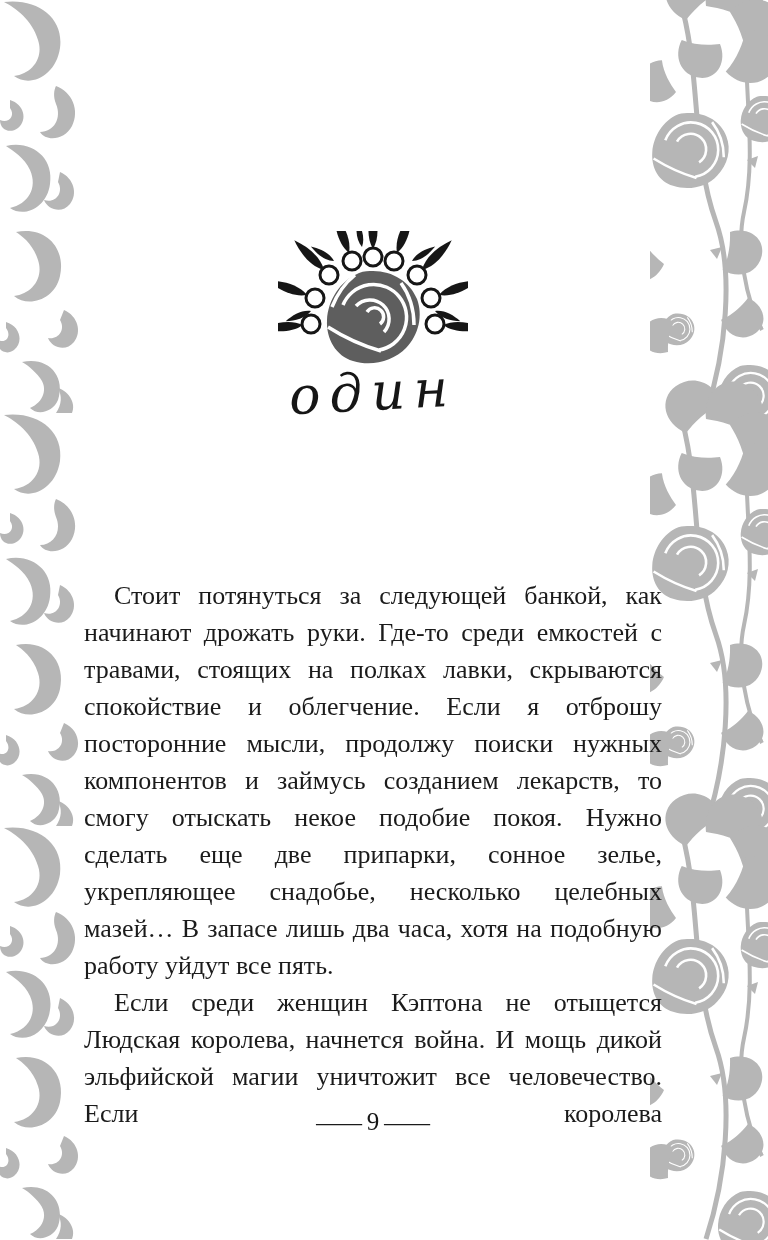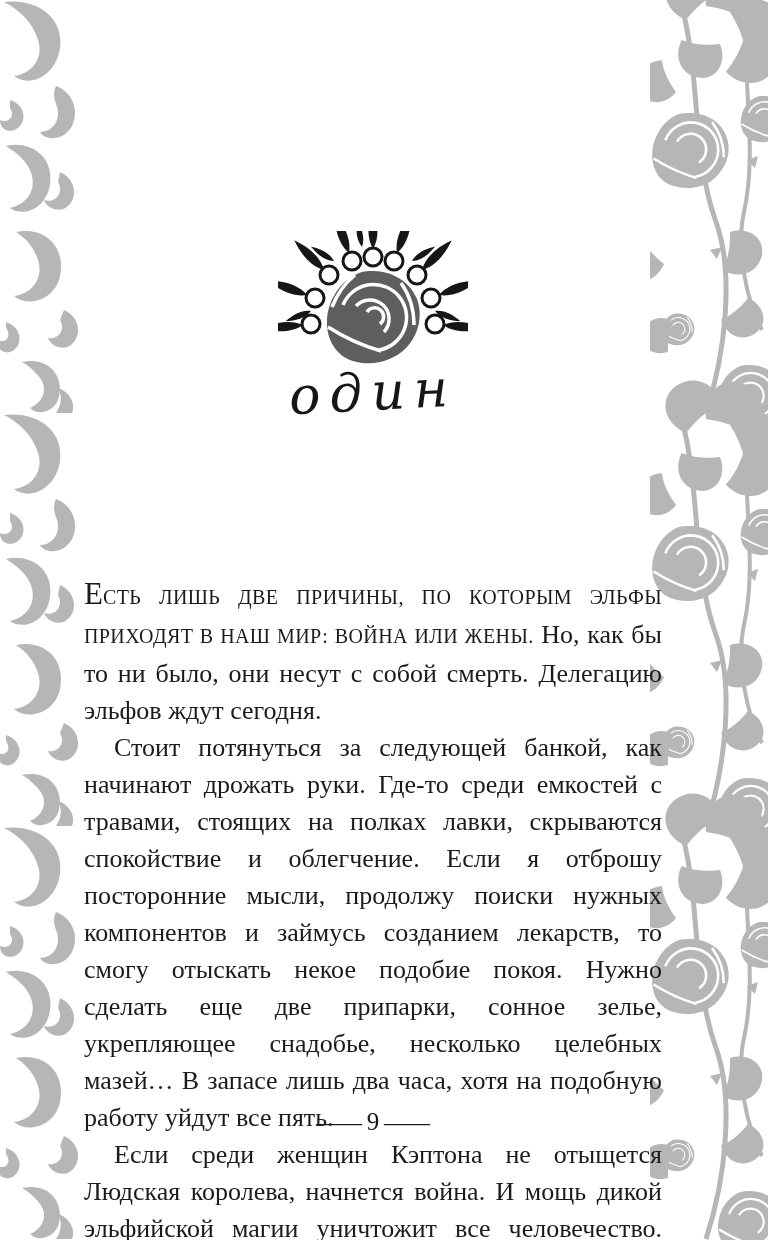--- a/index.html
+++ b/index.html
@@ -164,21 +164,20 @@
         <use href="#flame" transform="translate(84,16) rotate(-10) scale(0.65)"></use>
         <use href="#flame" transform="translate(134,30) rotate(58) scale(0.65)"></use>
         <use href="#flame" transform="translate(157,80) rotate(112) scale(0.65)"></use>
       </g>
     </svg>
   </div>
 
   <h1 class="chapter-heading">один</h1>
 
   <div class="bodytext">
-    <p><span class="lead-cap">Е</span><span class="small-caps">СТЬ ЛИШЬ ДВЕ ПРИЧИНЫ, ПО КОТОРЫМ ЭЛЬФЫ ПРИХОДЯТ В НАШ МИР: ВОЙНА ИЛИ ЖЕНЫ.</span><span> Но, как бы то ни было, они несут с собой смерть. Делегацию эльфов ждут сегодня.</span></p>
     <p class="indent">Стоит потянуться за следующей банкой, как начинают дрожать руки. Где-то среди емкостей с травами, стоящих на полках лавки, скрываются спокойствие и облегчение. Если я отброшу посторонние мысли, продолжу поиски нужных компонентов и займусь созданием лекарств, то смогу отыскать некое подобие покоя. Нужно сделать еще две припарки, сонное зелье, укрепляющее снадобье, несколько целебных мазей… В запасе лишь два часа, хотя на подобную работу уйдут все пять.</p>
     <p class="indent stretch-last">Если среди женщин Кэптона не отыщется Людская королева, начнется война. И мощь дикой эльфийской магии уничтожит все человечество. Если королева</p>
   </div>
 
   <div class="page-footer">
     <span class="dash">—</span><span class="num">9</span><span class="dash">—</span>
   </div>
 
 </div>
 

